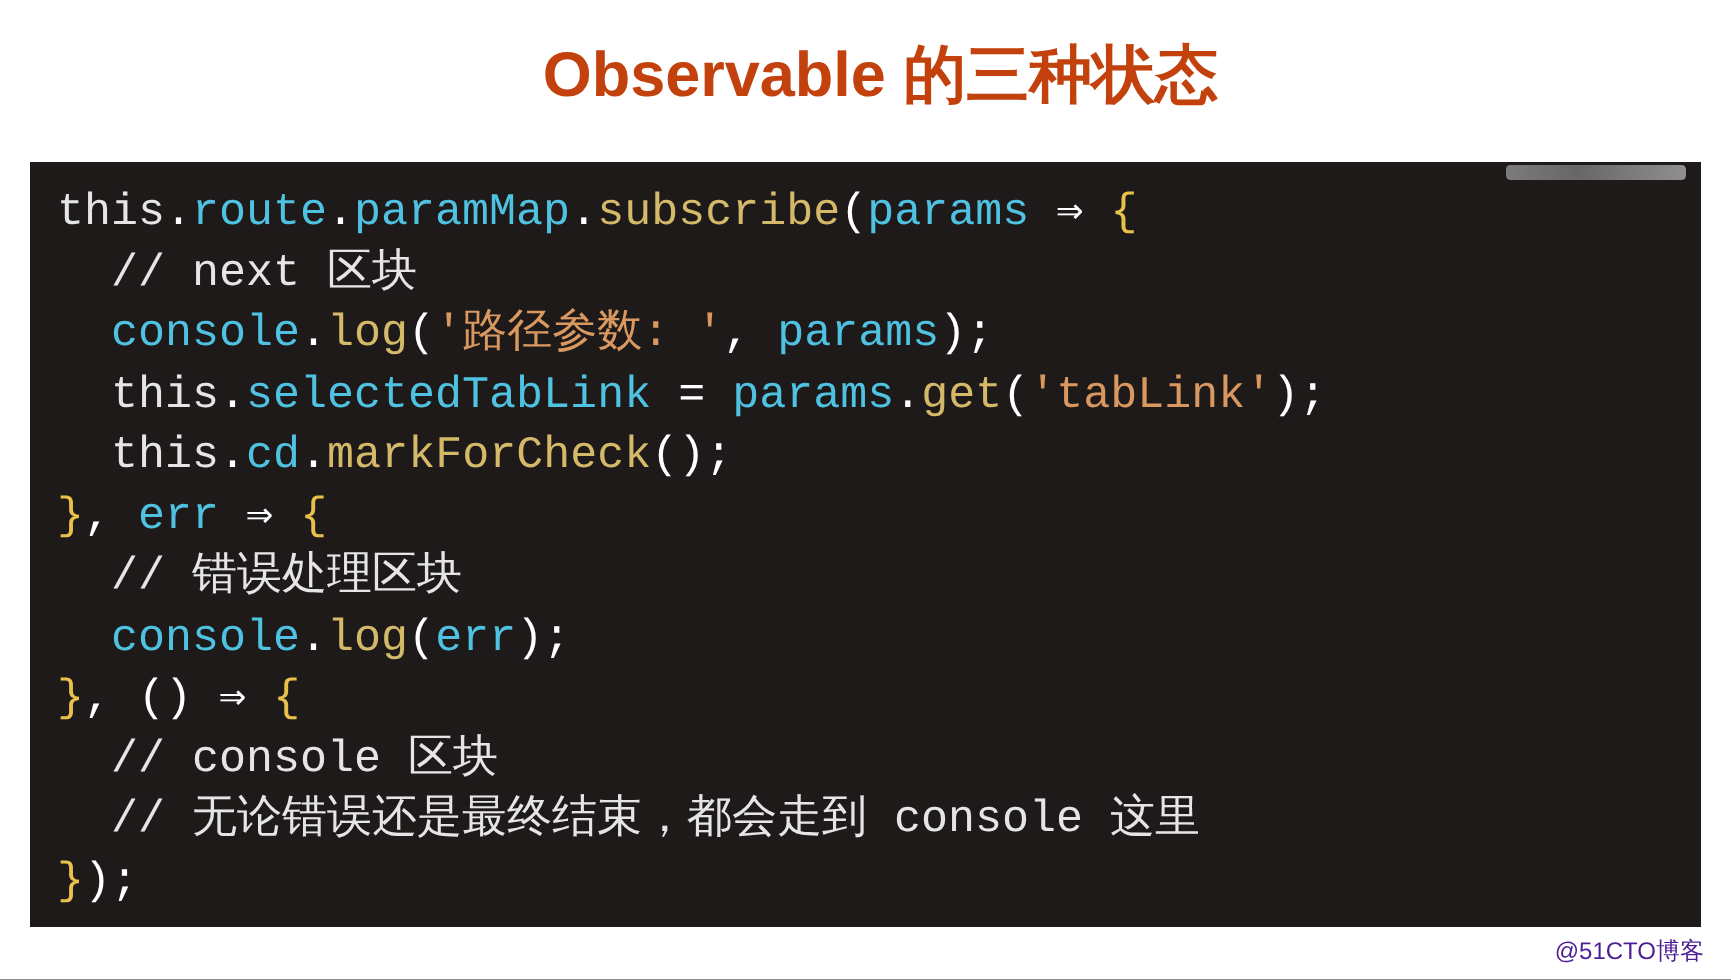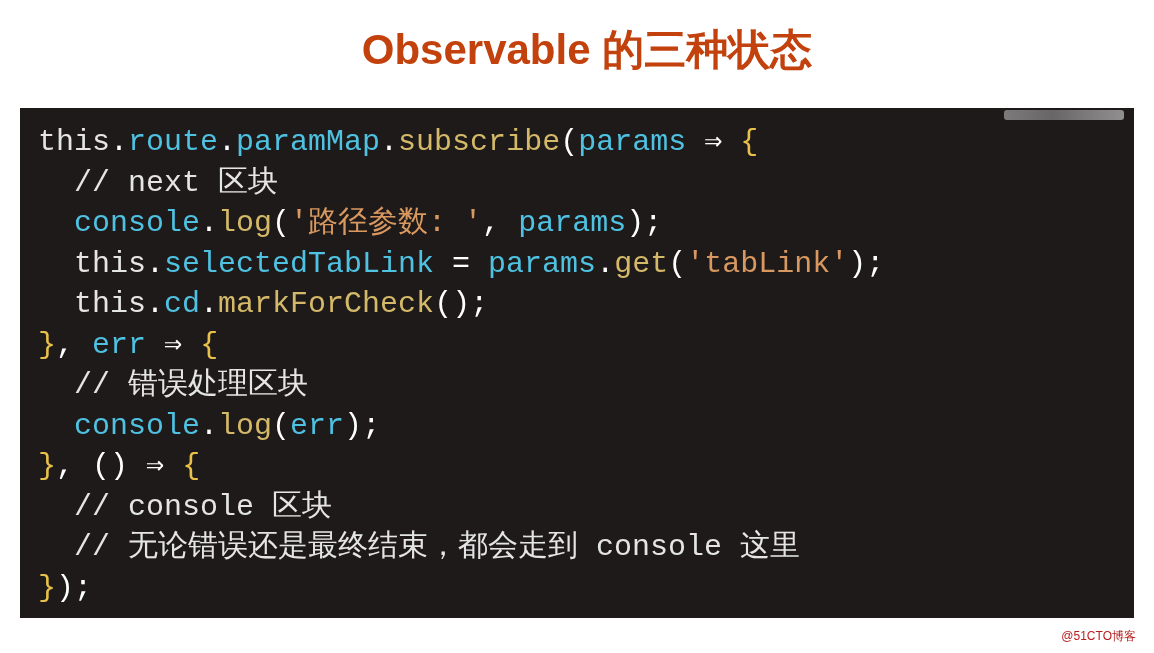--- a/index.html
+++ b/index.html
@@ -41,22 +41,22 @@
       font-size: 30px;
       line-height: 1.35;
       white-space: pre;
       color: #fff;
       font-family: Consolas, Monaco, 'Courier New', monospace;
     }
     .watermark {
       position: absolute;
       bottom: 8px;
       right: 18px;
-      color: #b91c1c;
-      font-size: 12px;
+      color: #4c1d95;
+      font-size: 16px;
       font-family: Arial, sans-serif;
     }
     
     .c-this { color: #e5e5e5; }
     .c-prop { color: #4fc1e1; }
     .c-call { color: #d4b968; }
     .c-param { color: #4fc1e1; margin-top: 20px; }
     .c-arrow { color: #ffffff; }
     .c-brace { color: #e8c04a; }
     .c-punc { color: #ffffff; }

